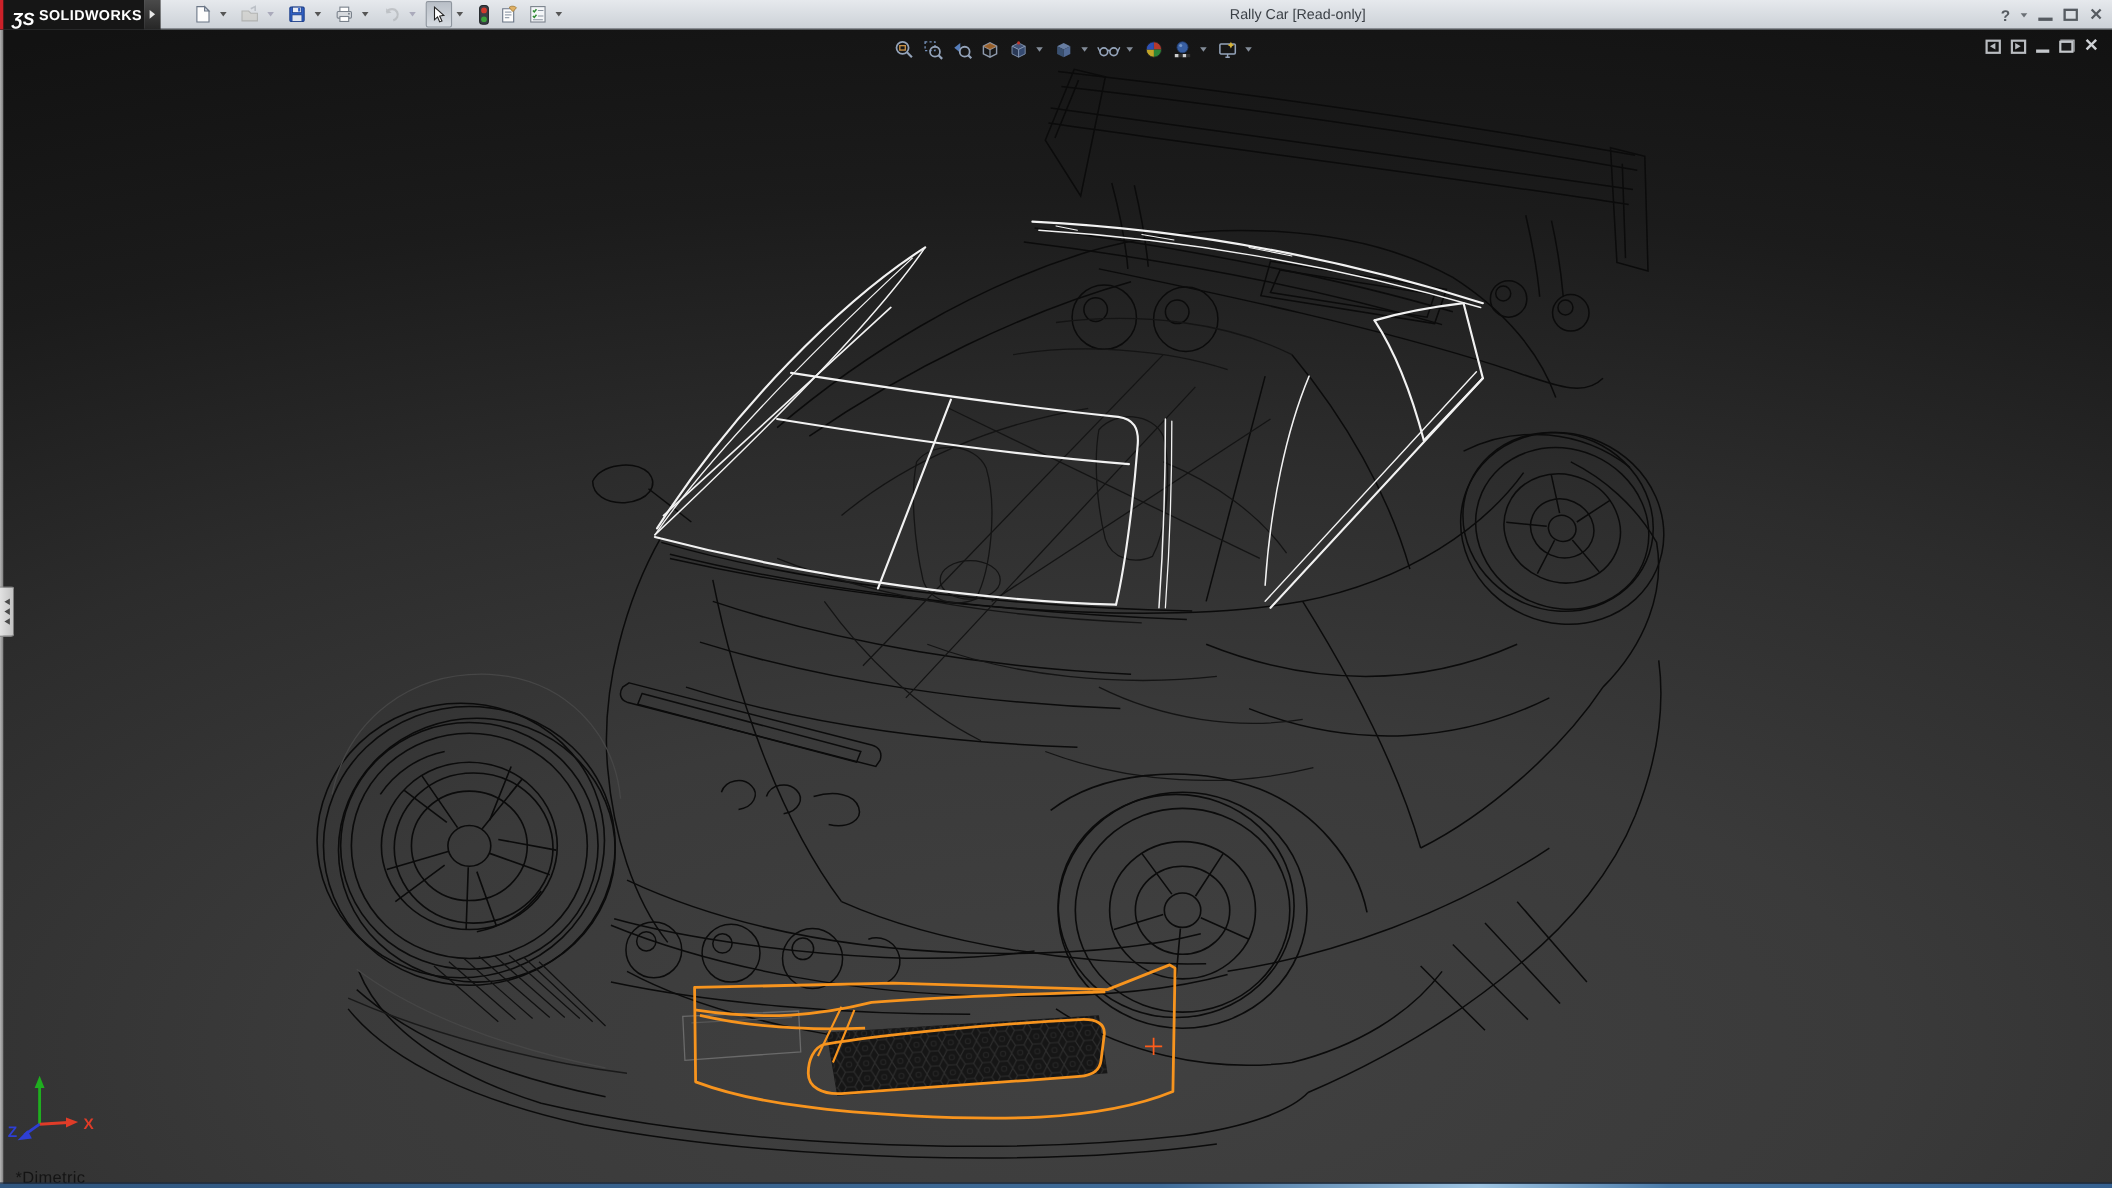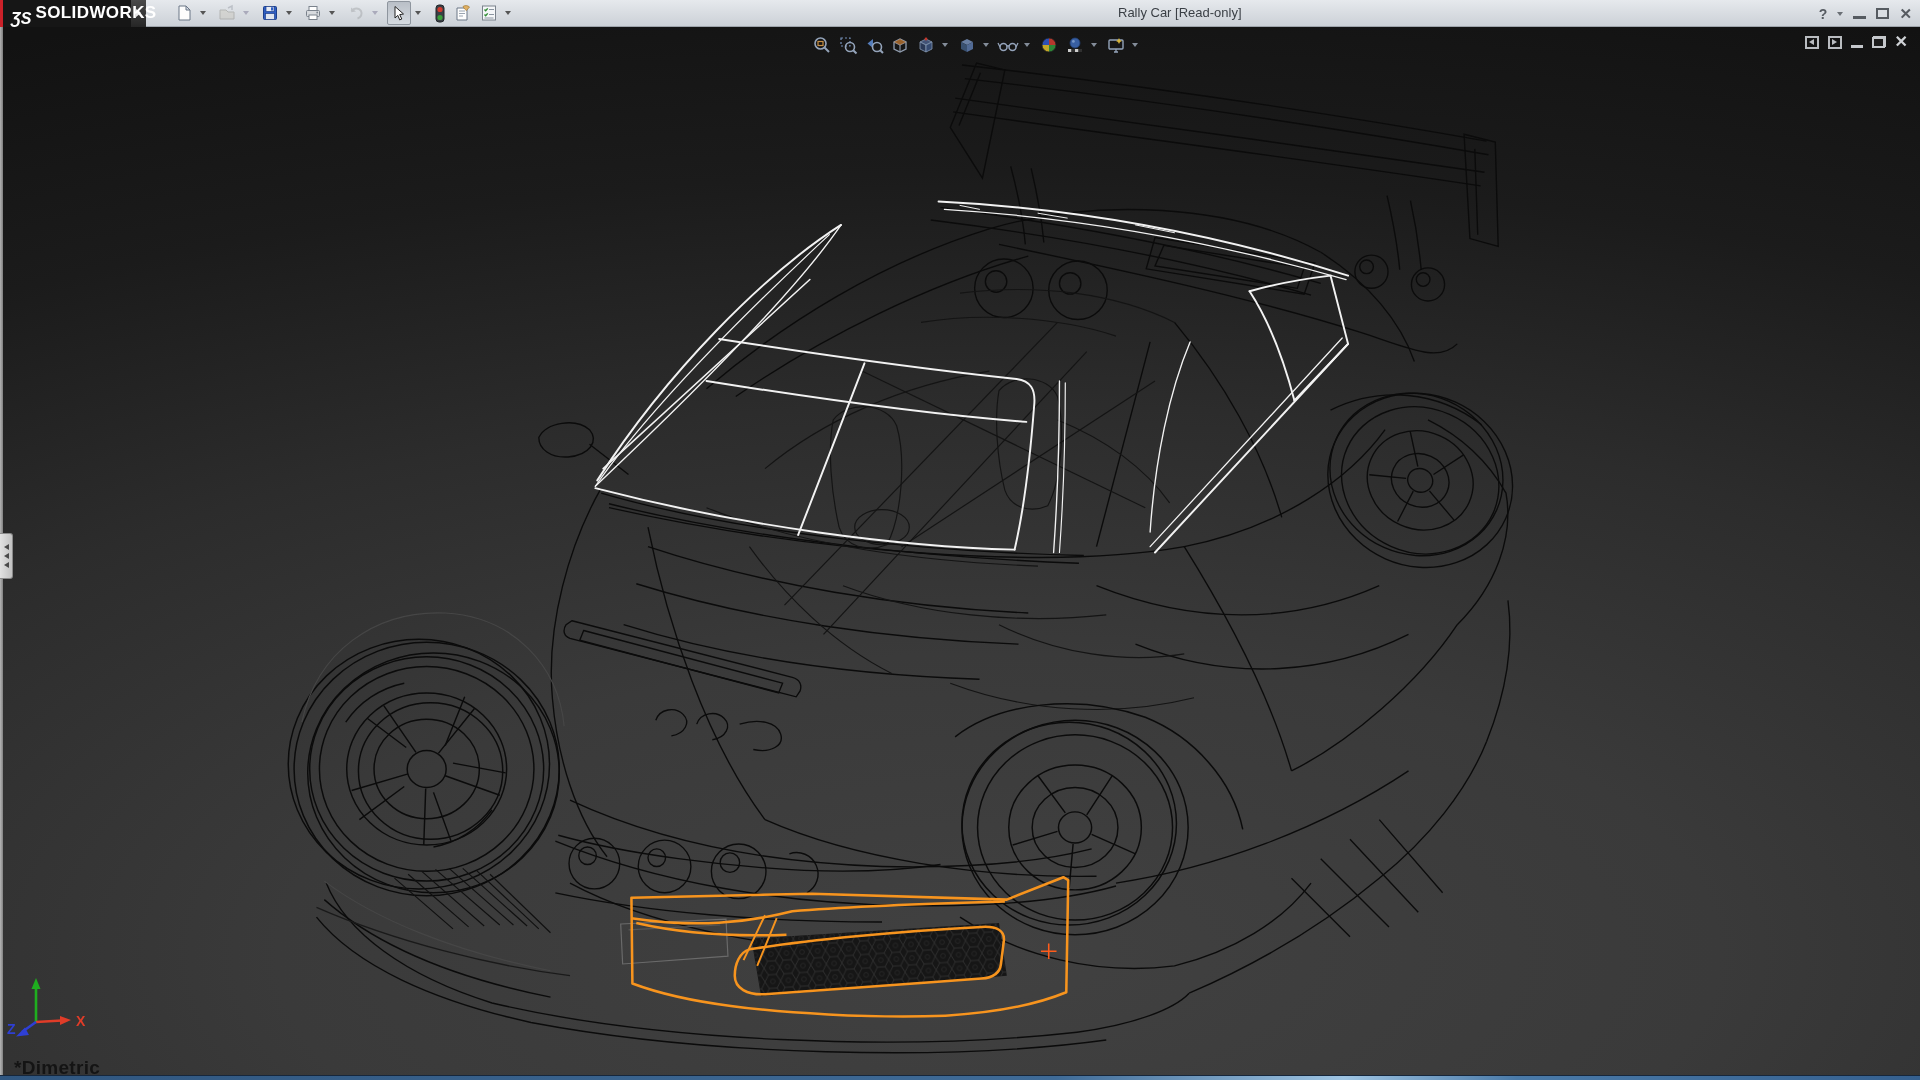--- a/index.html
+++ b/index.html
@@ -17,21 +17,21 @@
   html,body{width:1920px;height:1080px;overflow:hidden;font-family:"Liberation Sans",sans-serif;background:#000;}
   .window{position:relative;width:1920px;height:1080px;}
 
   
   .titlebar{position:absolute;top:0;left:0;width:100%;height:27px;
     background:linear-gradient(180deg,var(--titlebar-top,#e6e9ed) 0%,#dadee3 45%,var(--titlebar-bottom,#ccd1d7) 100%);
     border-bottom:1px solid #9ea4ab;display:flex;align-items:center;}
   .logo{height:27px;width:131px;background:var(--logo-bg,#161616);display:flex;align-items:center;padding-left:7px;position:relative;flex:none;}
   .logo .red-sliver{position:absolute;left:0;top:0;width:3px;height:27px;background:var(--logo-red,#cc2129);}
   .logo .glyph{color:#fff;font-weight:bold;font-style:italic;font-size:16px;margin:12px 4px 0 4px;}
-  .logo .brand{color:#fff;font-weight:bold;font-size:17px;letter-spacing:.4px;}
+  .logo .brand{color:#fff;font-weight:bold;font-size:13px;letter-spacing:.4px;}
   .flyout-btn{width:15px;height:27px;background:linear-gradient(180deg,#4a4a4a,#262626);display:flex;align-items:center;justify-content:center;flex:none;}
   .flyout-btn .tri{width:0;height:0;border-left:5px solid #e8e8e8;border-top:4px solid transparent;border-bottom:4px solid transparent;}
   .maintools{display:flex;align-items:center;margin-left:26px;gap:1px;height:27px;}
   .tbtn{height:24px;display:flex;align-items:center;justify-content:center;padding:0 2px;border:1px solid transparent;}
   .tbtn.pressed{background:linear-gradient(180deg,#b9bfc7,#d6dbe1);border:1px solid #8e959e;border-radius:2px;}
   .tbtn.disabled{opacity:.45;filter:grayscale(.6);}
   .tcaret{width:11px;height:24px;display:flex;align-items:center;justify-content:center;margin-right:6px;}
   .tcaret .tri{width:0;height:0;border-top:4px solid #555;border-left:3.5px solid transparent;border-right:3.5px solid transparent;}
   .tcaret.disabled .tri{border-top-color:#aab;}
   .wintitle{position:absolute;left:1118px;top:5px;font-size:13px;color:#3a3f45;}
@@ -68,21 +68,21 @@
   .docctl .drestore:after{content:"";position:absolute;left:0;bottom:0;width:9px;height:7px;border:2px solid #c4c7cb;background:#1b1b1b;}
   .docctl .dclose{color:#cfd2d6;font-size:16px;font-weight:bold;line-height:1;}
 
   
   .pane-tab{position:absolute;left:0;top:506px;width:13px;height:46px;background:linear-gradient(90deg,#e2e2e2,#c2c2c2);
     border:1px solid #8a8a8a;border-left:none;border-radius:0 3px 3px 0;display:flex;flex-direction:column;align-items:center;justify-content:center;gap:3px;}
   .pane-tab .tri{width:0;height:0;border-right:5px solid #4a4a4a;border-top:3.5px solid transparent;border-bottom:3.5px solid transparent;}
 
   
   .triad{position:absolute;left:6px;bottom:24px;}
-  .view-label{position:absolute;left:14px;bottom:1px;font-size:19px;color:#141414;letter-spacing:.3px;font-weight:bold;}
+  .view-label{position:absolute;left:14px;bottom:1px;font-size:15px;color:#141414;letter-spacing:.3px;}
 
   
   .statusbar{position:absolute;left:0;bottom:0;width:100%;height:5px;
     background:linear-gradient(90deg,#30567f 0%,#3f6b97 55%,#9ec4e2 70%,#4a7aa8 79%,#35608f 100%);
     border-top:1px solid #16273c;}
 </style>
 </head>
 <body>
 
 <div class="window">

